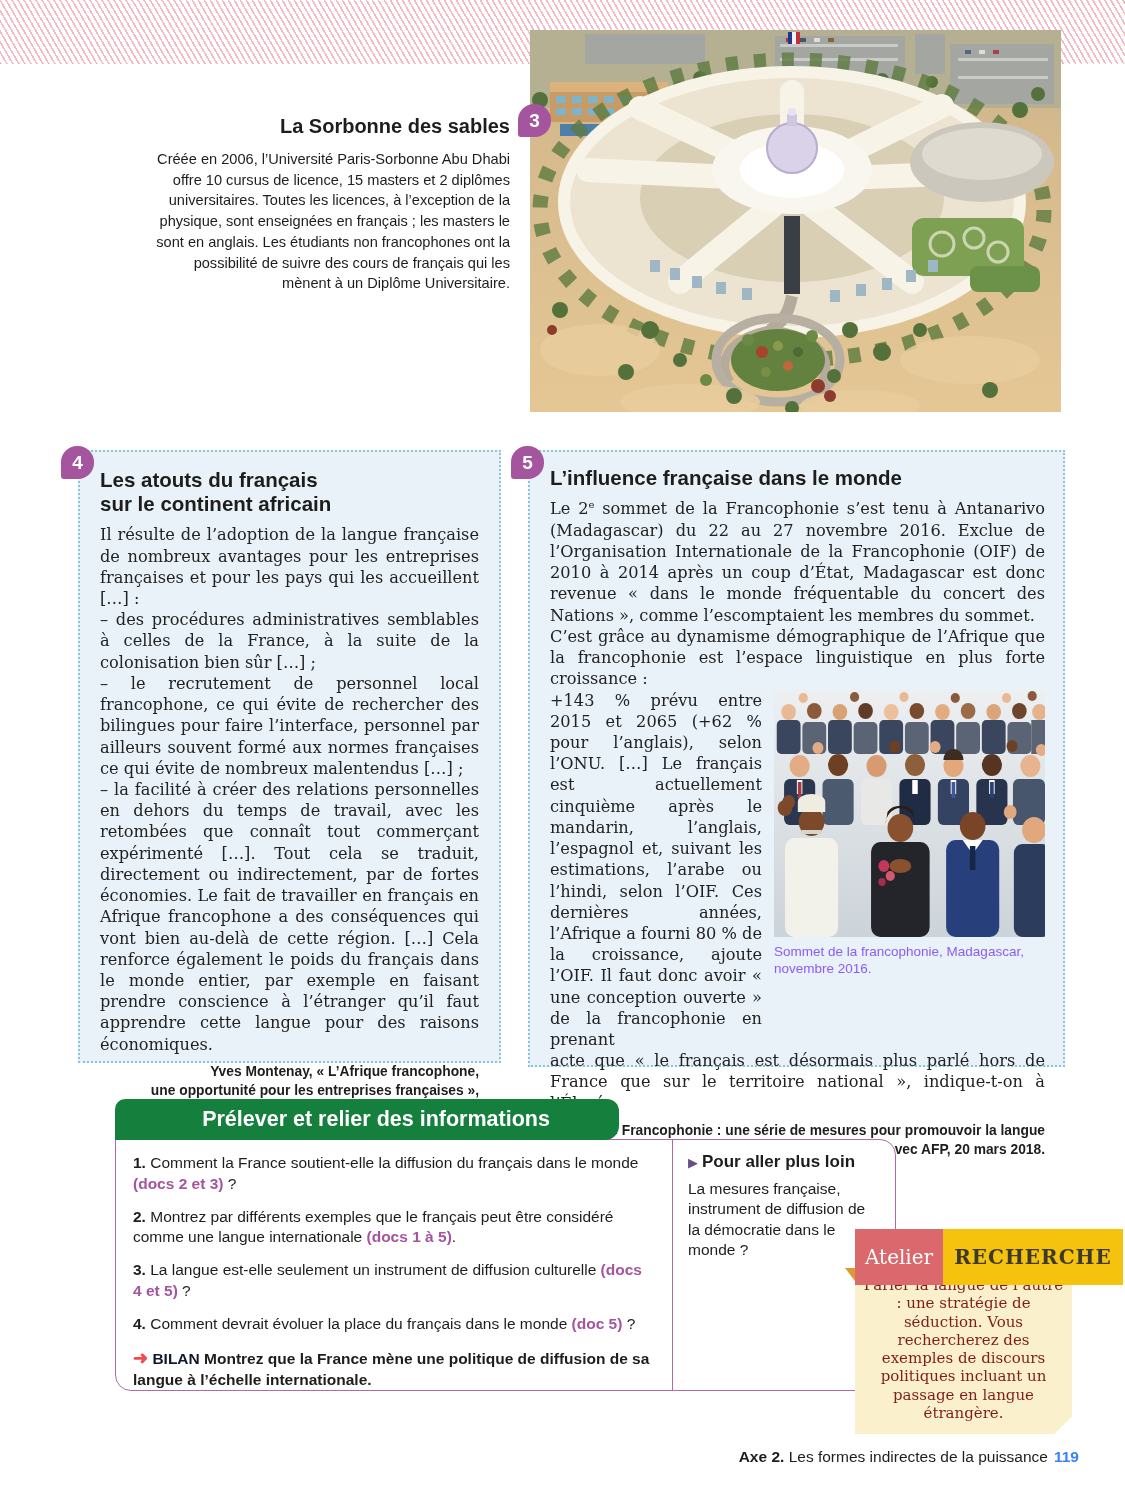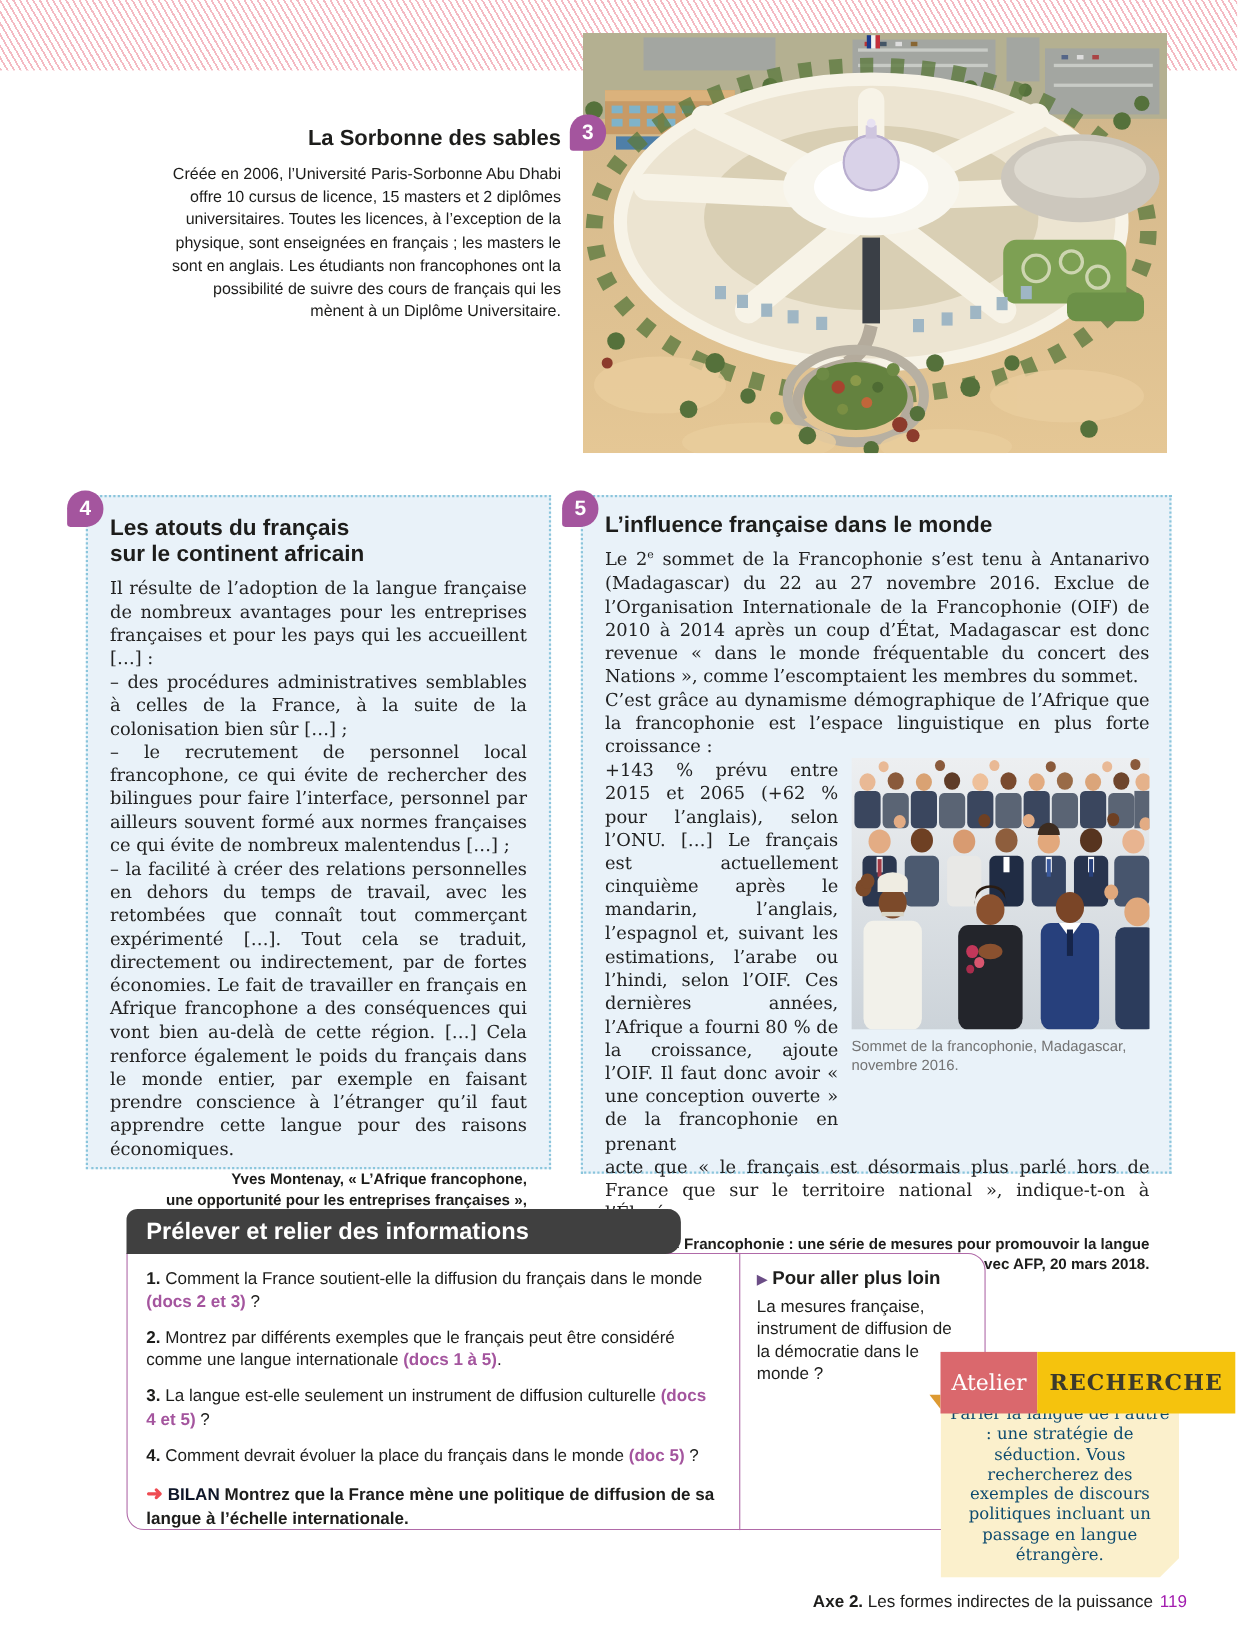--- a/index.html
+++ b/index.html
@@ -33,27 +33,27 @@
   .serif{font-family:"DejaVu Serif",serif;font-size:16.2px;line-height:1.31;color:#222;
     text-align:justify;}
   .docbox p.body{margin:0;}
   .src{margin:7px 0 0 0;text-align:right;font-weight:bold;font-size:13.8px;line-height:1.38;color:#1d1d1b;}
 
   
   .d5row{display:flex;gap:12px;margin-top:0;}
   .d5col{width:212px;}
   .d5photo{flex:1;min-width:0;}
   .d5photo svg{display:block;width:100%;height:247px;}
-  .d5cap{margin:6px 0 0 0;font-size:13.5px;line-height:1.3;color:#737373;text-align:left;
+  .d5cap{margin:6px 0 0 0;font-size:13.5px;line-height:1.3;color:#8b5cf6;text-align:left;
     font-family:"Liberation Sans",sans-serif;}
 
   
-  .act-header{position:absolute;left:115px;top:1099px;width:504px;height:41px;background:#404040;
+  .act-header{position:absolute;left:115px;top:1099px;width:504px;height:41px;background:#15803d;
     border-radius:10px 12px 14px 0;color:#fff;font-size:21.5px;font-weight:bold;
-    line-height:41px;padding-left:18px;box-sizing:border-box;z-index:5;}
+    line-height:41px;padding-left:18px;box-sizing:border-box;z-index:5;text-align:center;}
   .act-box{position:absolute;left:115px;top:1139px;width:781px;height:252px;background:#fff;
     border:1.5px solid #b06aa8;border-radius:0 16px 16px 16px;box-sizing:border-box;}
   .act-divider{position:absolute;left:672px;top:1139px;height:252px;width:0;
     border-left:1.5px solid #b06aa8;}
   .questions{position:absolute;left:133px;top:1153px;width:520px;font-size:15.5px;line-height:1.34;color:#1d1d1b;}
   .questions p{margin:0 0 12px 0;}
   .qref{color:#a4559e;font-weight:bold;}
   .bilan{font-weight:bold;}
   .bilan .arrow{color:#ee4b52;font-size:18px;}
   .bilan .lbl{color:#0f172a;}
@@ -65,29 +65,29 @@
 
   
   .atelier-head{position:absolute;left:855px;top:1229px;height:56px;display:flex;z-index:12;
     font-family:"DejaVu Serif",serif;}
   .atelier-label{background:#da686d;color:#fff;font-size:20px;display:flex;align-items:center;
     padding:0 10px;}
   .atelier-cat{background:#f5c30d;color:#3c3a2c;font-size:20px;font-weight:bold;letter-spacing:1px;
     display:flex;align-items:center;padding:0 11px;}
   .atelier-note{position:absolute;left:855px;top:1268px;width:217px;min-height:146px;background:#fbf0cc;
     z-index:11;box-sizing:border-box;padding:8px 6px 12px 6px;text-align:center;
-    font-family:"DejaVu Serif",serif;font-size:15px;line-height:1.22;color:#0c4a6e;
+    font-family:"DejaVu Serif",serif;font-size:15px;line-height:1.22;color:#7f1d1d;
     clip-path:polygon(0 0,100% 0,100% calc(100% - 18px),calc(100% - 18px) 100%,0 100%);}
   .fold{position:absolute;left:845px;top:1268px;width:0;height:0;z-index:10;
     border-top:13px solid #dd9a32;border-left:10px solid transparent;}
 
   
   .footer{position:absolute;right:46px;top:1448px;font-size:15.5px;color:#1d1d1b;}
   .footer .fb{font-weight:bold;}
-  .footer .pn{font-weight:normal;color:#a21caf;margin-left:6px;margin-top:40px;}
+  .footer .pn{font-weight:bold;color:#3b82f6;margin-left:6px;margin-top:40px;}
 
   sup{font-size:10px;}
 </style>
 </head>
 <body>
 
 <div class="page">
 
   <div class="stripes"></div>
 

